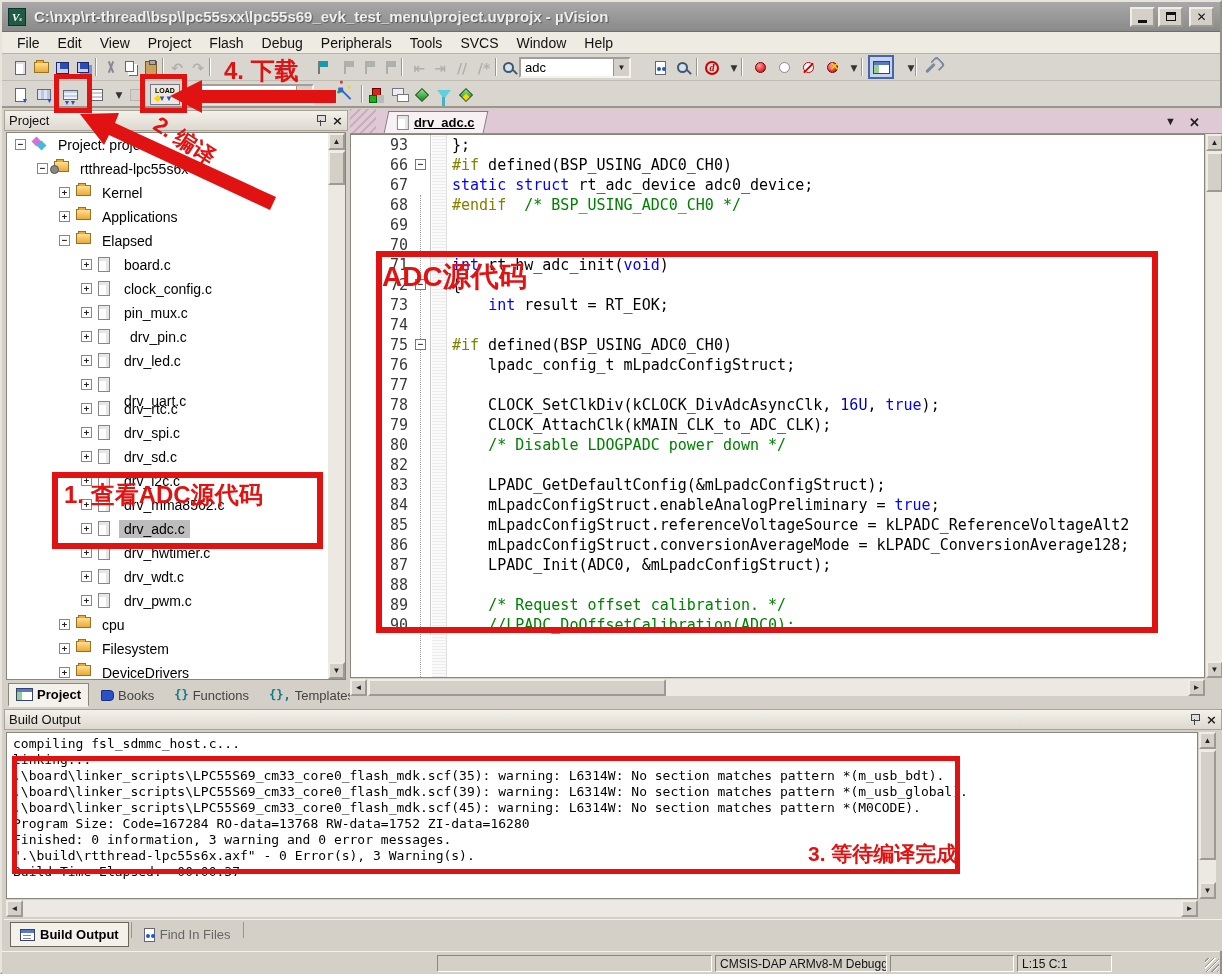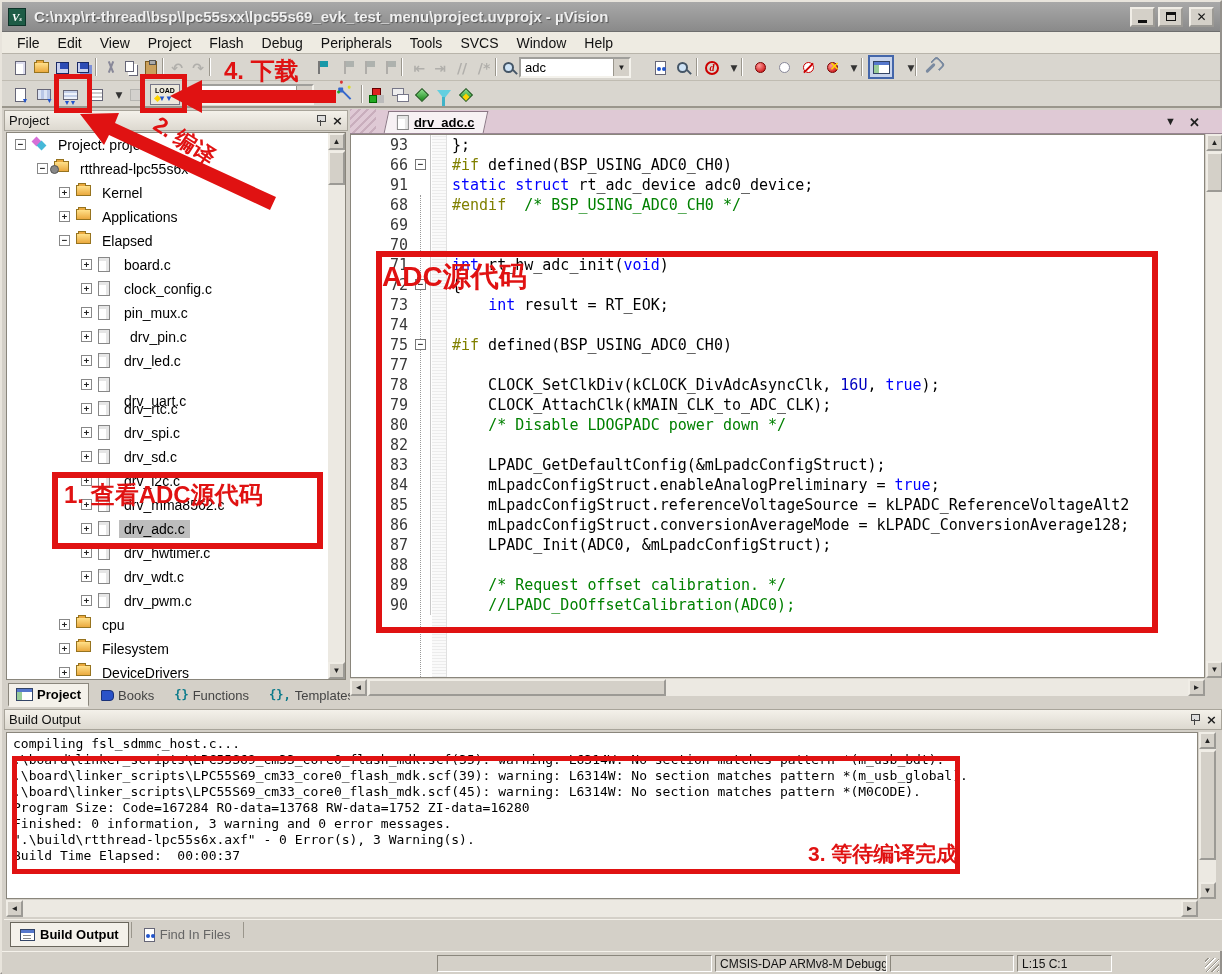--- a/index.html
+++ b/index.html
@@ -565,29 +565,30 @@
       </div>
       <div class="tabctl" style="right:46px">▼</div>
       <div class="tabctl" style="right:22px;font-size:13px">✕</div>
     </div>
     <div id="codewrap">
       <div id="gutband"></div>
       <div id="foldline"></div>
       <div id="codelines">
           <div class="crow"><span class="lnum">93</span><span class="ctext"><span>};</span></span></div>
           <div class="crow"><span class="lnum">66</span><span class="foldbox">−</span><span class="ctext"><span class="tk-p">#if</span><span> defined(BSP_USING_ADC0_CH0)</span></span></div>
-          <div class="crow"><span class="lnum">91</span><span class="ctext"><span class="tk-k">static</span><span> </span><span class="tk-k">struct</span><span> rt_adc_device adc0_device;</span></span></div>
+          <div class="crow"><span class="lnum">67</span><span class="ctext"><span class="tk-k">static</span><span> </span><span class="tk-k">struct</span><span> rt_adc_device adc0_device;</span></span></div>
           <div class="crow"><span class="lnum">68</span><span class="ctext"><span class="tk-p">#endif</span><span>  </span><span class="tk-c">/* BSP_USING_ADC0_CH0 */</span></span></div>
           <div class="crow"><span class="lnum">69</span><span class="ctext"></span></div>
           <div class="crow"><span class="lnum">70</span><span class="ctext"></span></div>
           <div class="crow"><span class="lnum">71</span><span class="ctext"><span class="tk-k">int</span><span> rt_hw_adc_init(</span><span class="tk-k">void</span><span>)</span></span></div>
           <div class="crow"><span class="lnum">72</span><span class="foldbox">−</span><span class="ctext"><span>{</span></span></div>
           <div class="crow"><span class="lnum">73</span><span class="ctext"><span>    </span><span class="tk-k">int</span><span> result = RT_EOK;</span></span></div>
           <div class="crow"><span class="lnum">74</span><span class="ctext"></span></div>
           <div class="crow"><span class="lnum">75</span><span class="foldbox">−</span><span class="ctext"><span class="tk-p">#if</span><span> defined(BSP_USING_ADC0_CH0)</span></span></div>
+          <div class="crow"><span class="lnum">76</span><span class="ctext"><span>    lpadc_config_t mLpadcConfigStruct;</span></span></div>
           <div class="crow"><span class="lnum">77</span><span class="ctext"></span></div>
           <div class="crow"><span class="lnum">78</span><span class="ctext"><span>    CLOCK_SetClkDiv(kCLOCK_DivAdcAsyncClk, </span><span class="tk-n">16U</span><span>, </span><span class="tk-k">true</span><span>);</span></span></div>
           <div class="crow"><span class="lnum">79</span><span class="ctext"><span>    CLOCK_AttachClk(kMAIN_CLK_to_ADC_CLK);</span></span></div>
           <div class="crow"><span class="lnum">80</span><span class="ctext"><span>    </span><span class="tk-c">/* Disable LDOGPADC power down */</span></span></div>
           <div class="crow"><span class="lnum">82</span><span class="ctext"></span></div>
           <div class="crow"><span class="lnum">83</span><span class="ctext"><span>    LPADC_GetDefaultConfig(&amp;mLpadcConfigStruct);</span></span></div>
           <div class="crow"><span class="lnum">84</span><span class="ctext"><span>    mLpadcConfigStruct.enableAnalogPreliminary = </span><span class="tk-k">true</span><span>;</span></span></div>
           <div class="crow"><span class="lnum">85</span><span class="ctext"><span>    mLpadcConfigStruct.referenceVoltageSource = kLPADC_ReferenceVoltageAlt2</span></span></div>
           <div class="crow"><span class="lnum">86</span><span class="ctext"><span>    mLpadcConfigStruct.conversionAverageMode = kLPADC_ConversionAverage128;</span></span></div>
           <div class="crow"><span class="lnum">87</span><span class="ctext"><span>    LPADC_Init(ADC0, &amp;mLpadcConfigStruct);</span></span></div>
@@ -610,20 +611,21 @@
 
   <div id="buildpanel">
     <div id="bohead">
       <span>Build Output</span>
       <span class="sp" style="flex:1"></span>
       <span class="pinI"></span>
       <span class="xI">×</span>
     </div>
     <div id="botext">
         <div class="boline">compiling fsl_sdmmc_host.c...</div>
+        <div class="boline">linking...</div>
         <div class="boline">.\board\linker_scripts\LPC55S69_cm33_core0_flash_mdk.scf(35): warning: L6314W: No section matches pattern *(m_usb_bdt).</div>
         <div class="boline">.\board\linker_scripts\LPC55S69_cm33_core0_flash_mdk.scf(39): warning: L6314W: No section matches pattern *(m_usb_global).</div>
         <div class="boline">.\board\linker_scripts\LPC55S69_cm33_core0_flash_mdk.scf(45): warning: L6314W: No section matches pattern *(M0CODE).</div>
         <div class="boline">Program Size: Code=167284 RO-data=13768 RW-data=1752 ZI-data=16280</div>
         <div class="boline">Finished: 0 information, 3 warning and 0 error messages.</div>
         <div class="boline">".\build\rtthread-lpc55s6x.axf" - 0 Error(s), 3 Warning(s).</div>
         <div class="boline">Build Time Elapsed:  00:00:37</div>
       </div>
     <div class="sb" id="bovs">
       <div class="sbtn" style="left:0;top:0">▲</div>

